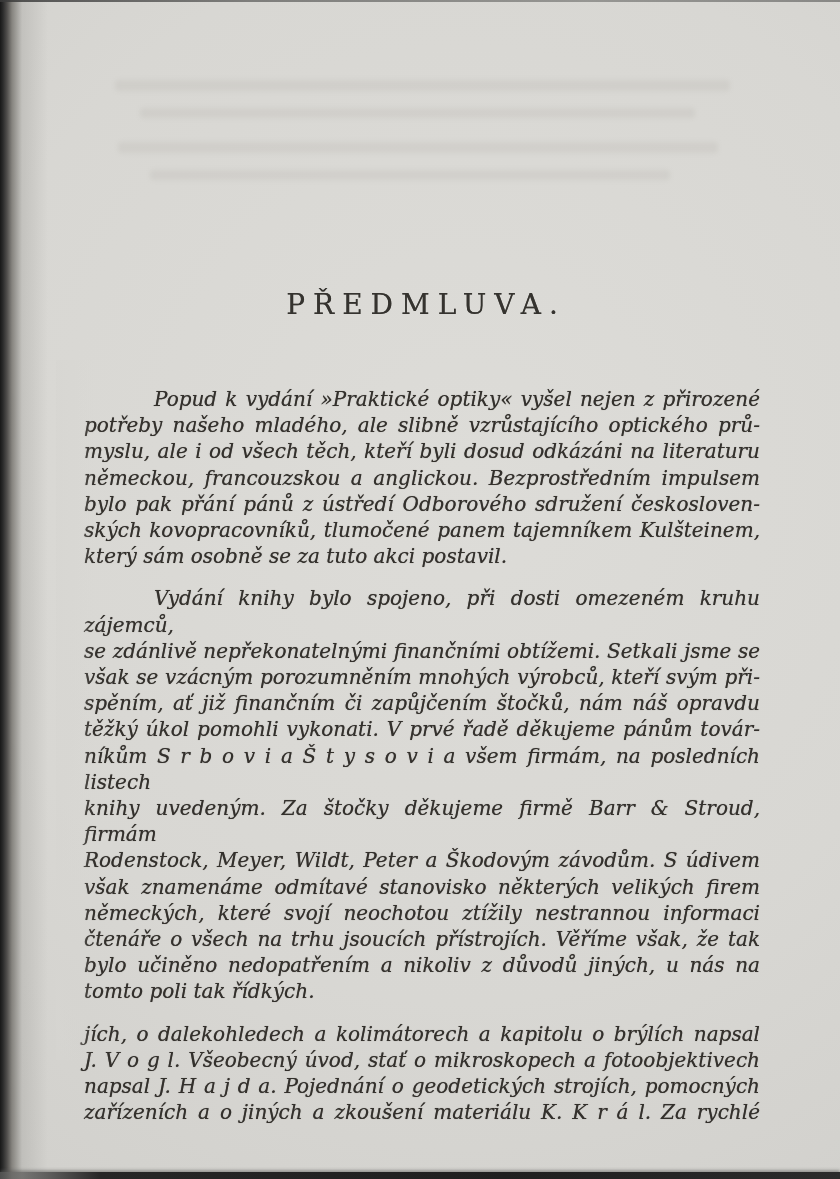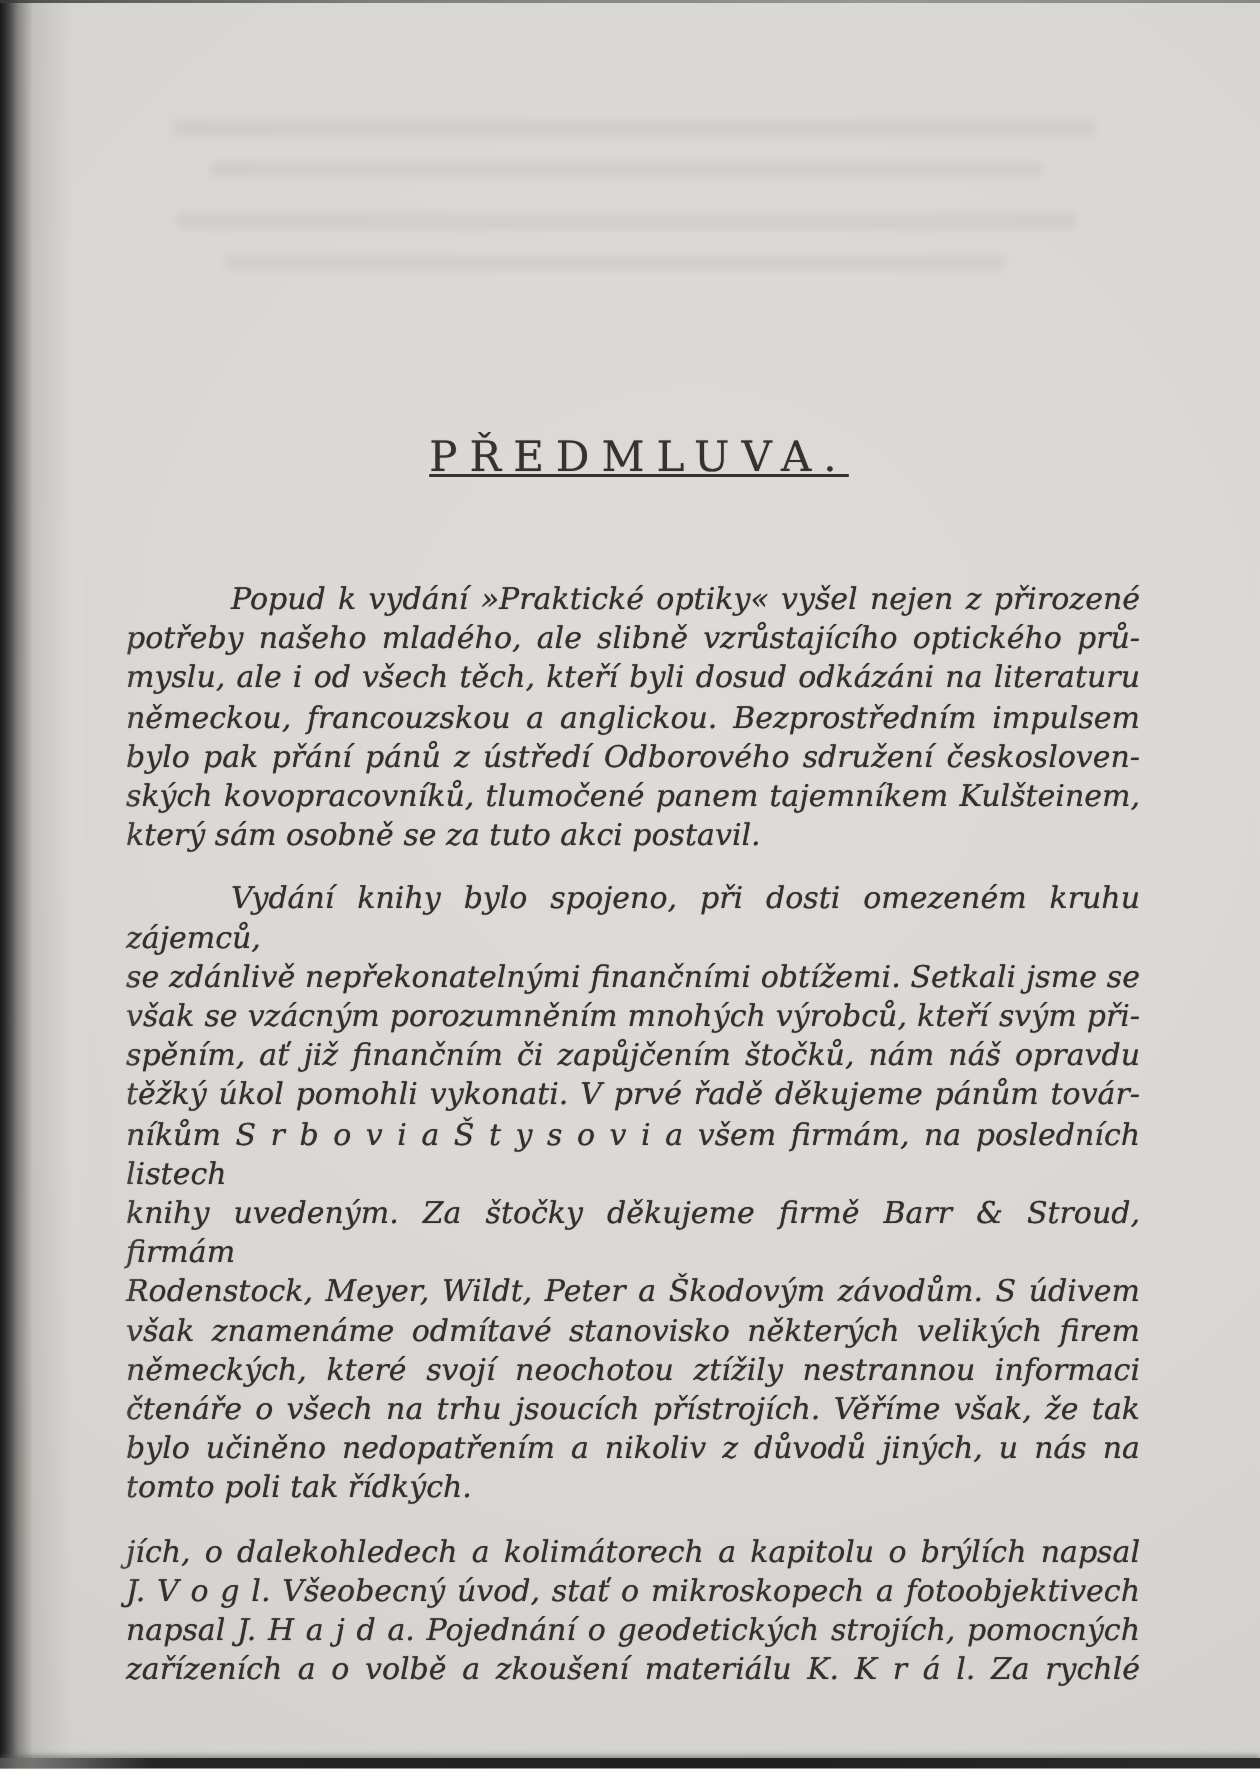--- a/index.html
+++ b/index.html
@@ -70,21 +70,20 @@
     width: 708px;
     margin: 0;
     text-align: center;
     font-family: "DejaVu Serif", "Liberation Serif", serif;
     font-weight: 400;
     font-size: 28px;
     letter-spacing: 8px;
     text-indent: 8px;
     color: #35332f;
     text-shadow: 0 0 0.6px rgba(53,51,47,0.7);
-    text-decoration: underline;
   }
   .text-block {
     position: absolute;
     top: 370px;
     left: 68px;
     width: 708px;
     font-family: "DejaVu Serif", "Liberation Serif", serif;
     font-style: italic;
     font-size: 20px;
     line-height: 26.2px;
@@ -150,21 +149,21 @@
       <span class="line">německých, které svojí neochotou ztížily nestrannou informaci</span>
       <span class="line">čtenáře o všech na trhu jsoucích přístrojích. Věříme však, že tak</span>
       <span class="line">bylo učiněno nedopatřením a nikoliv z důvodů jiných, u nás na</span>
       <span class="line last">tomto poli tak řídkých.</span>
     </p>
 
     <p class="para gap-b">
       <span class="line">jích, o dalekohledech a kolimátorech a kapitolu o brýlích napsal</span>
       <span class="line">J. V o g l. Všeobecný úvod, stať o mikroskopech a fotoobjektivech</span>
       <span class="line">napsal J. H a j d a. Pojednání o geodetických strojích, pomocných</span>
-      <span class="line">zařízeních a o volbě a zkoušení materiálu K. K r á l. Za rychlé</span>
+      <span class="line">zařízeních a o jiných a zkoušení materiálu K. K r á l. Za rychlé</span>
     </p>
 
   </div>
 
   <div class="binding-fade"></div>
 
   <div class="smudge" style="top:395px;  height:45px;"></div>
   <div class="smudge" style="top:745px;  height:50px;"></div>
   <div class="smudge" style="top:950px;  height:60px;"></div>
   <div class="smudge" style="top:1085px; height:50px;"></div>

